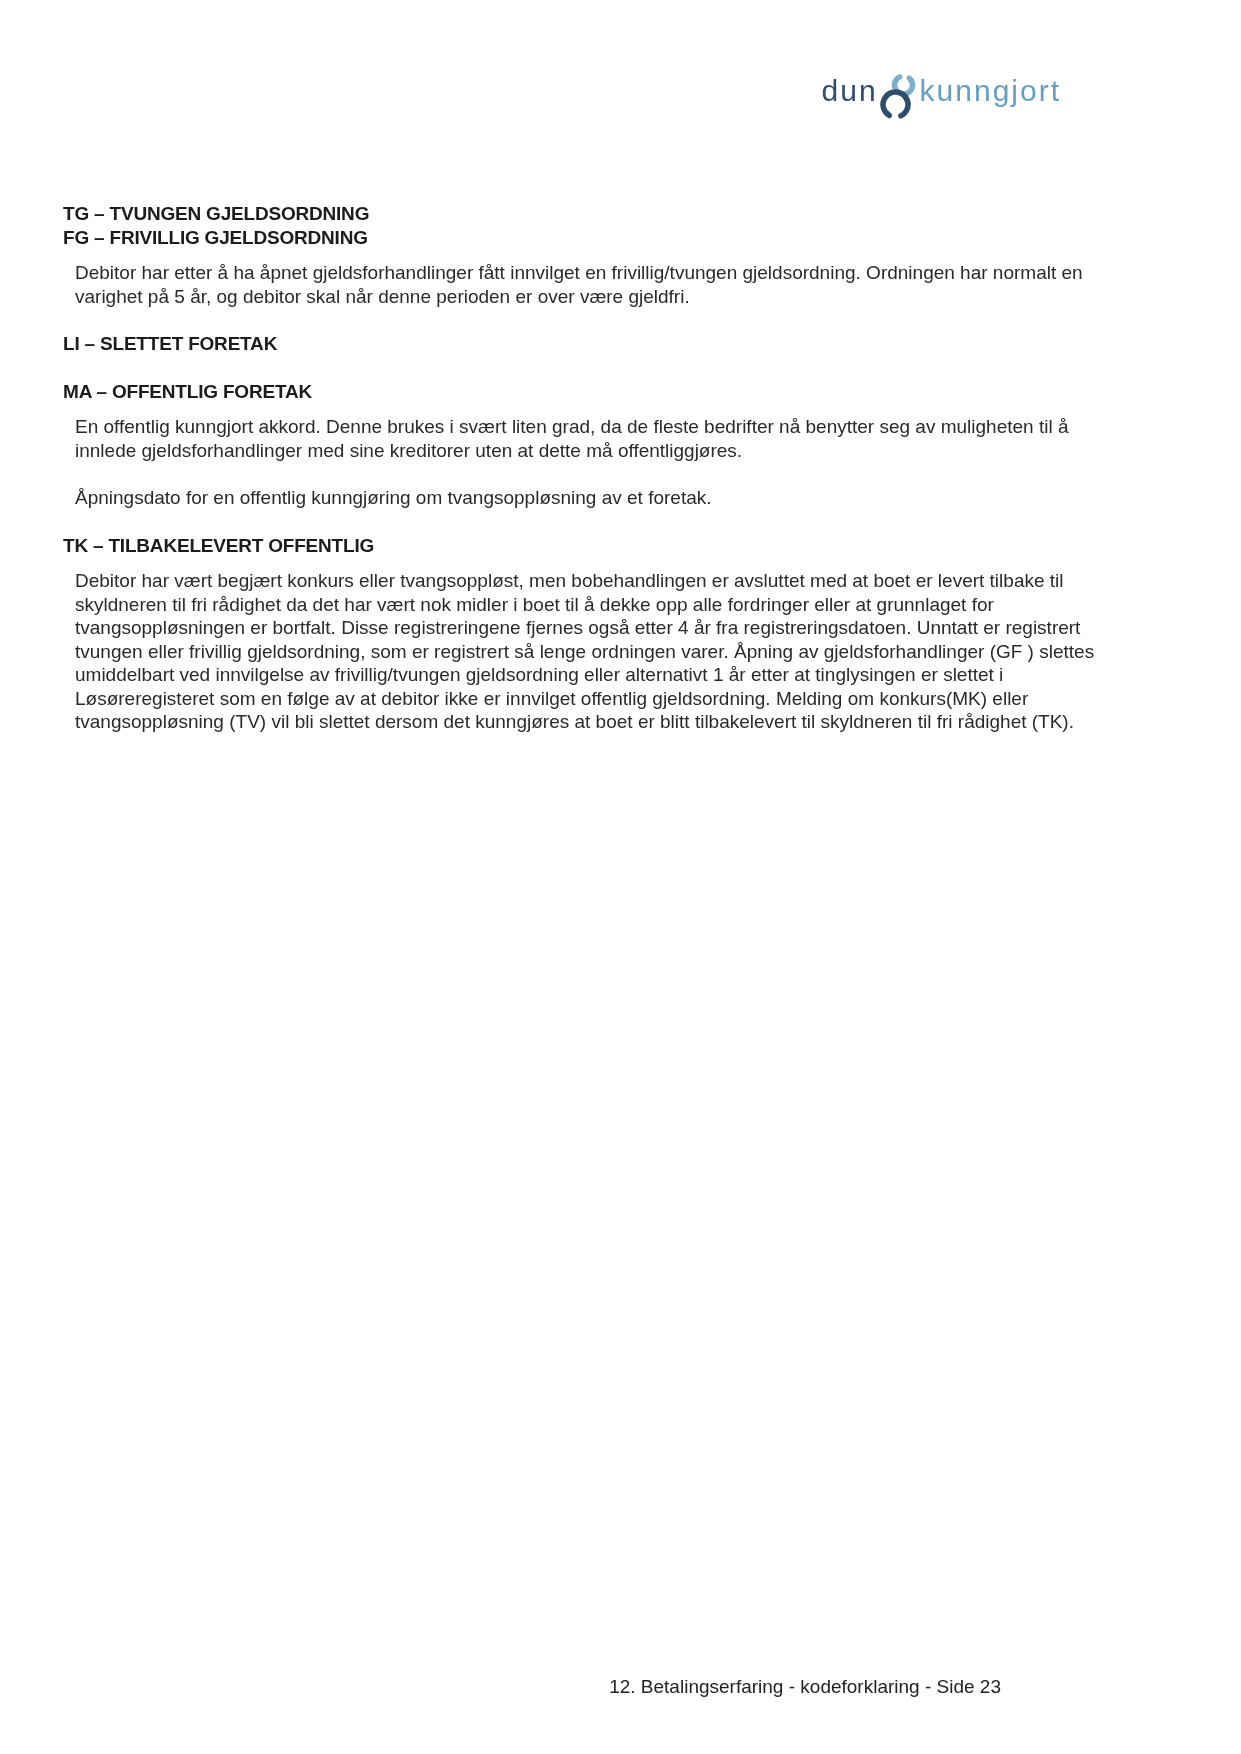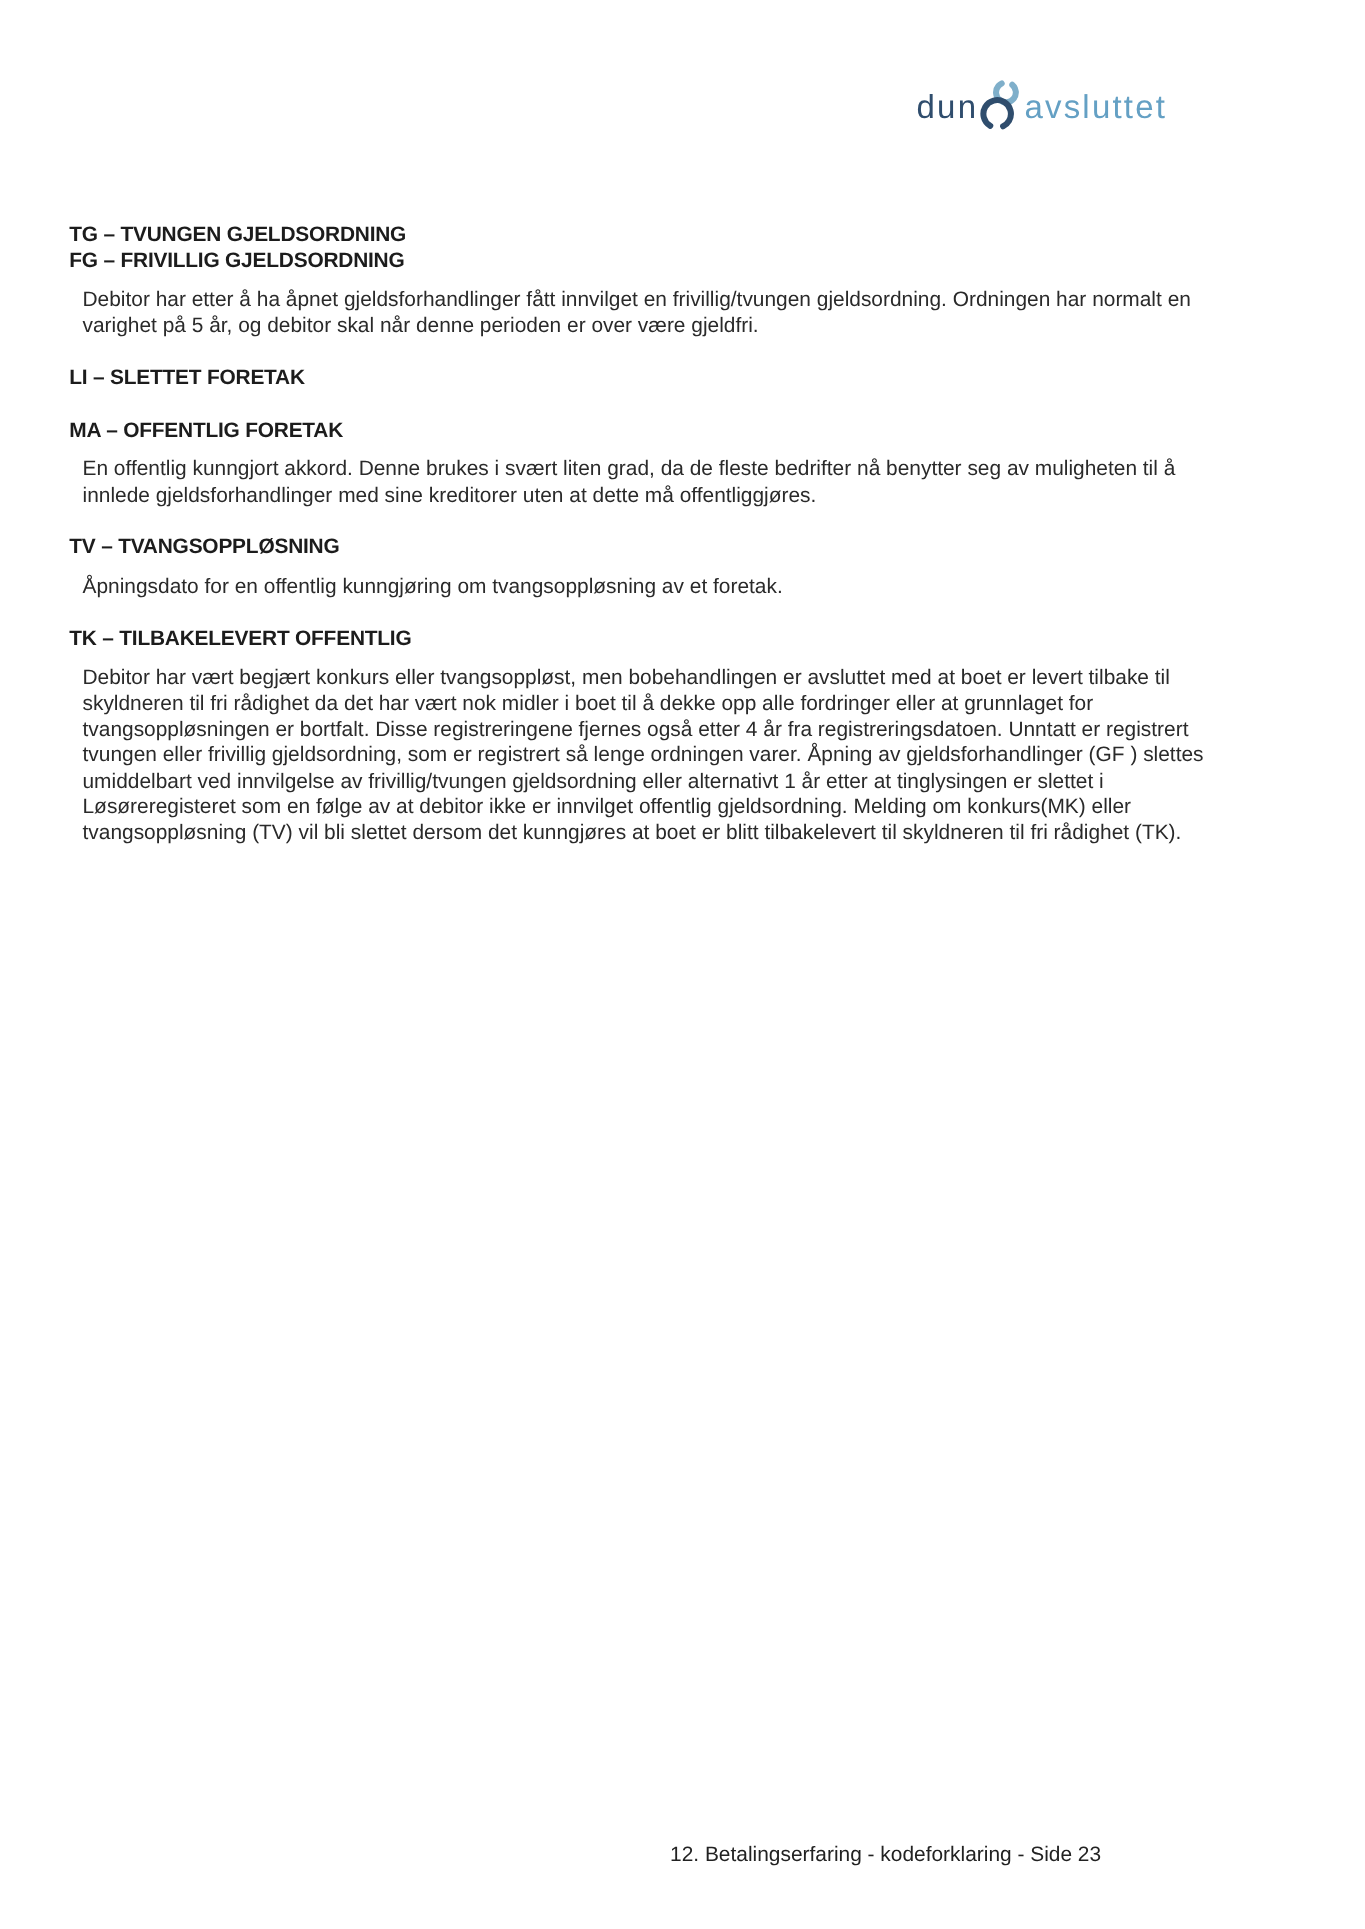--- a/index.html
+++ b/index.html
@@ -12,21 +12,21 @@
     color: #1f1f1f;
     overflow: hidden;
   }
 
   
   .logo {
     position: absolute;
     top: 76px;
     right: 180px;
     display: flex;
-    align-items: center;
+    align-items: flex-start;
     height: 44px;
   }
   .logo .word {
     font-size: 30px;
     letter-spacing: 2px;
     font-weight: normal;
     line-height: 1;
   }
   .logo .word-dun { color: #2f4d6d; margin-right: 2px; }
   .logo .word-bradstreet { color: #64a0c4; margin-left: 2px; }
@@ -71,38 +71,37 @@
 <body>
 
 <div class="logo">
   <span class="word word-dun">dun</span>
   <span>
     <svg width="38" height="50" viewBox="0 0 38 50" aria-hidden="true">
       <circle cx="23.5" cy="13" r="9" fill="none" stroke="#7fafca" stroke-width="5.5" stroke-linecap="round" stroke-dasharray="46 11" transform="rotate(-50 23.5 13)"></circle>
       <circle cx="15.5" cy="32.5" r="12.5" fill="none" stroke="#2f4d6d" stroke-width="5.5" stroke-linecap="round" stroke-dasharray="66 13" transform="rotate(120 15.5 32.5)"></circle>
     </svg>
   </span>
-  <span class="word word-bradstreet">avsluttet</span>
+  <span class="word word-bradstreet">kunngjort</span>
 </div>
 
 <main class="doc">
     <section class="section">
       <h3>TG – TVUNGEN GJELDSORDNING</h3>
       <h3>FG – FRIVILLIG GJELDSORDNING</h3>
       <p>Debitor har etter å ha åpnet gjeldsforhandlinger fått innvilget en frivillig/tvungen gjeldsordning. Ordningen har normalt en varighet på 5 år, og debitor skal når denne perioden er over være gjeldfri.</p>
     </section>
     <section class="section">
       <h3>LI – SLETTET FORETAK</h3>
     </section>
     <section class="section">
       <h3>MA – OFFENTLIG FORETAK</h3>
       <p>En offentlig kunngjort akkord. Denne brukes i svært liten grad, da de fleste bedrifter nå benytter seg av muligheten til å innlede gjeldsforhandlinger med sine kreditorer uten at dette må offentliggjøres.</p>
     </section>
     <section class="section">
-      <h3>TV – TVANGSOPPLØSNING</h3>
       <p>Åpningsdato for en offentlig kunngjøring om tvangsoppløsning av et foretak.</p>
     </section>
     <section class="section">
       <h3>TK – TILBAKELEVERT OFFENTLIG</h3>
       <p>Debitor har vært begjært konkurs eller tvangsoppløst, men bobehandlingen er avsluttet med at boet er levert tilbake til skyldneren til fri rådighet da det har vært nok midler i boet til å dekke opp alle fordringer eller at grunnlaget for tvangsoppløsningen er bortfalt. Disse registreringene fjernes også etter 4 år fra registreringsdatoen. Unntatt er registrert tvungen eller frivillig gjeldsordning, som er registrert så lenge ordningen varer. Åpning av gjeldsforhandlinger (GF ) slettes umiddelbart ved innvilgelse av frivillig/tvungen gjeldsordning eller alternativt 1 år etter at tinglysingen er slettet i Løsøreregisteret som en følge av at debitor ikke er innvilget offentlig gjeldsordning. Melding om konkurs(MK) eller tvangsoppløsning (TV) vil bli slettet dersom det kunngjøres at boet er blitt tilbakelevert til skyldneren til fri rådighet (TK).</p>
     </section>
   </main>
 
 <div class="footer">12. Betalingserfaring - kodeforklaring - Side 23</div>
 

